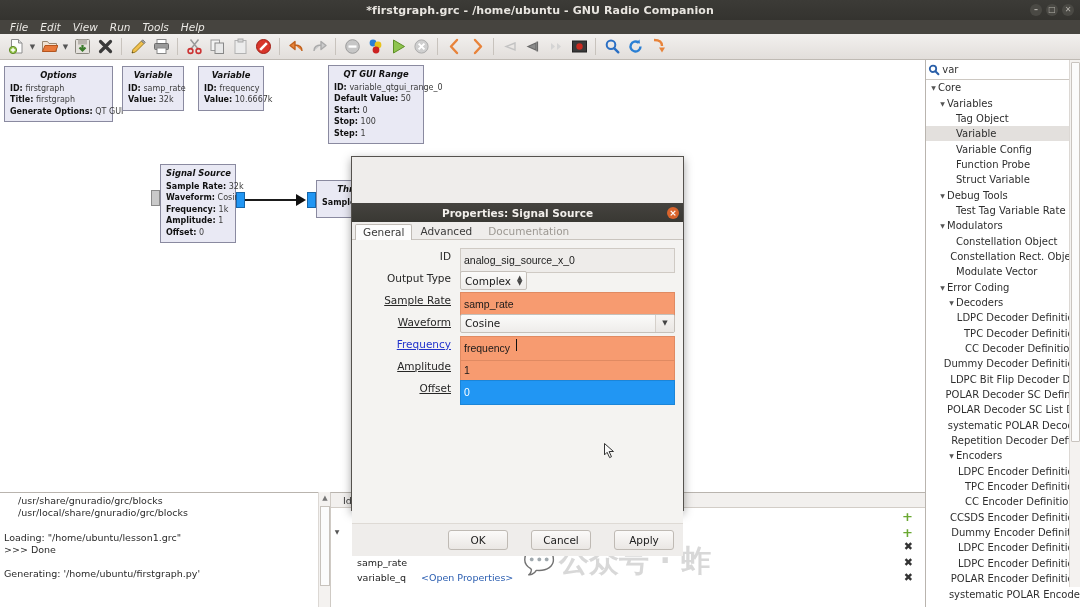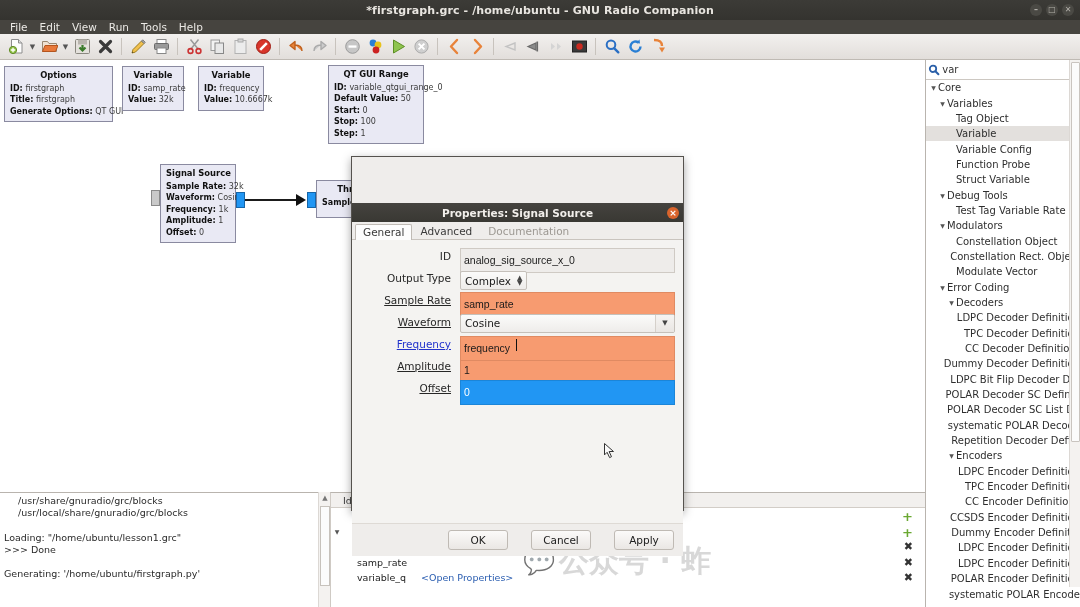--- a/index.html
+++ b/index.html
@@ -27,21 +27,21 @@
     line-height: 1;
   }
 
   
   .menubar {
     position: absolute; top: 20px; left: 0; width: 1080px; height: 14px;
     background: #46443f; display: flex; align-items: center;
     padding-left: 4px;
   }
   .menubar .mi {
-    font-size: 10.5px; color: #eceae6; padding: 16px 6px; line-height: 14px;
+    font-size: 10.5px; color: #eceae6; padding: 16px 6px; line-height: 14px; font-style: italic;
   }
 
   
   .toolbar {
     position: absolute; top: 34px; left: 0; width: 1080px; height: 26px;
     background: linear-gradient(to bottom,#f2f0ee,#e2dedb);
     border-bottom: 1px solid #bfbab4;
     display: flex; align-items: center; padding-left: 5px; gap: 1px;
   }
   .tb { width: 22px; height: 22px; display: flex; align-items: center; justify-content: center; }
@@ -53,21 +53,21 @@
   
   .canvas {
     position: absolute; top: 60px; left: 0; width: 925px; height: 432px;
     background: #ffffff; overflow: hidden;
   }
   .blk {
     position: absolute; background: #e9e9f4; border: 1px solid #8a8aa0;
     padding: 3px 5px 4px 5px; font-size: 8px; color: #111; line-height: 11.5px;
     white-space: nowrap;
   }
-  .blk .bt { font-weight: bold; text-align: center; display: block; font-size: 8.4px; margin-bottom: 1px; }
+  .blk .bt { font-weight: bold; text-align: center; display: block; font-size: 8.4px; margin-bottom: 1px; font-style: italic; }
   .blk .k { font-weight: bold; }
   .blk .v { color: #3a3a3a; }
   .port { position: absolute; width: 9px; height: 16px; border: 1px solid #46466a; }
   .port.in-gray { background: #c9c9c9; border-color: #8a8a8a; }
   .port.blue { background: #2196f3; border-color: #1565a8; }
   .wire { position: absolute; height: 1.5px; background: #1b1b1b; }
   .arrowhead {
     position: absolute; width: 0; height: 0;
     border-top: 6px solid transparent; border-bottom: 6px solid transparent;
     border-left: 10px solid #111;

